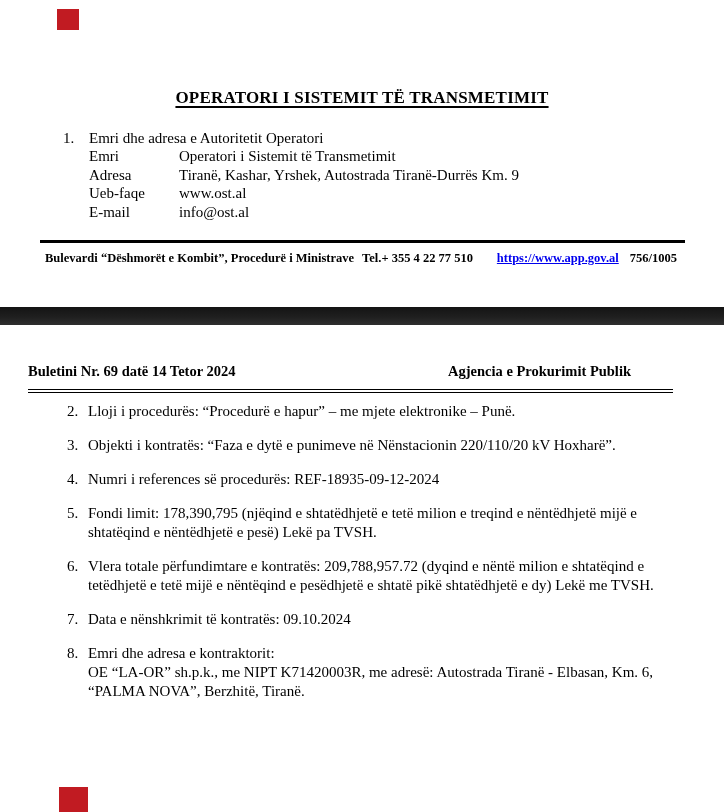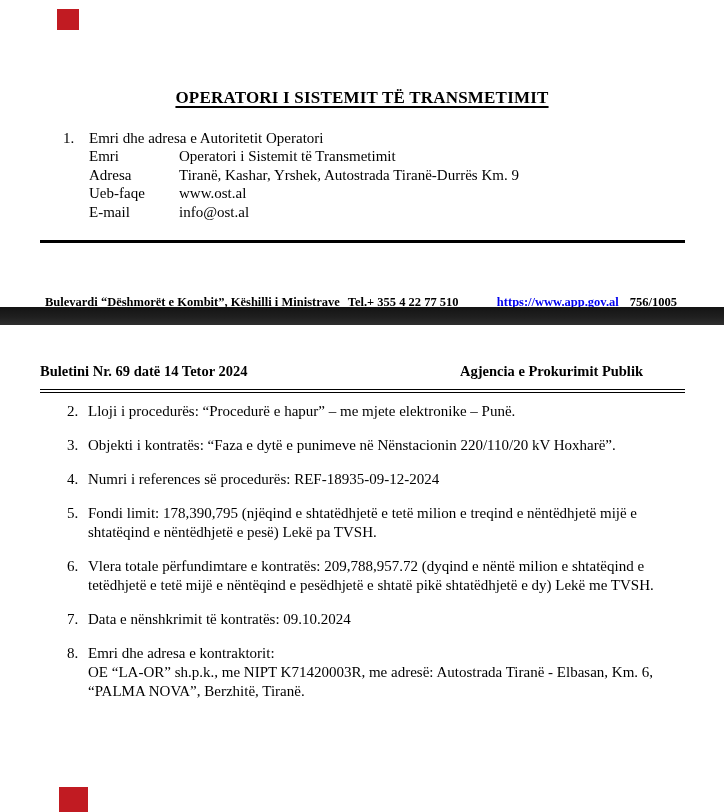--- a/index.html
+++ b/index.html
@@ -43,32 +43,31 @@
     box-sizing: border-box;
     font-size: 12.5px; font-weight: bold;
     display: flex; align-items: baseline; white-space: nowrap;
   }
   .p1footer .tel { margin-left: 8px; }
   .p1footer .link {
     margin-left: auto;
     color: #0000EE;
     text-decoration: underline;
     cursor: pointer;
-    margin-top: 44px;
   }
   .p1footer .pageref { margin-left: 11px; text-align: right; }
 
   .separator {
     position: absolute; top: 307px; left: 0;
     width: 724px; height: 18px;
     background: #1f1f1f;
   }
 
   .p2header {
-    position: absolute; top: 363px; left: 40px; width: 645px;
+    position: absolute; top: 363px; left: 28px; width: 645px;
     box-sizing: border-box;
     display: flex; justify-content: space-between;
     font-size: 14.5px; font-weight: bold;
     border-bottom: 4px double #000;
     padding-bottom: 9px;
   }
   .p2header .right { margin-right: 42px; }
 
   .items {
     position: absolute; top: 402px; left: 67px; width: 614px;
@@ -112,21 +111,21 @@
         </div>
 
         <div class="row">
           <span class="label">E-mail</span>
           <span class="value">info@ost.al</span>
         </div>
       </div>
   </section>
 
   <footer class="p1footer">
-    <span class="addr">Bulevardi “Dëshmorët e Kombit”, Këshilli i Ministrave</span>
+    <span class="addr">Bulevardi “Dëshmorët e Kombit”, Procedurë i Ministrave</span>
     <span class="tel">Tel.+ 355 4 22 77 510</span>
     <a class="link" style="color: rgb(0, 0, 238);">https://www.app.gov.al</a>
     <span class="pageref">756/1005</span>
   </footer>
 
   <div class="separator" style="background: linear-gradient(rgb(20, 20, 20), rgb(31, 31, 31) 55%, rgb(46, 46, 46));"></div>
 
   <header class="p2header">
     <span>Buletini Nr. 69 datë 14 Tetor 2024</span>
     <span class="right">Agjencia e Prokurimit Publik</span>

